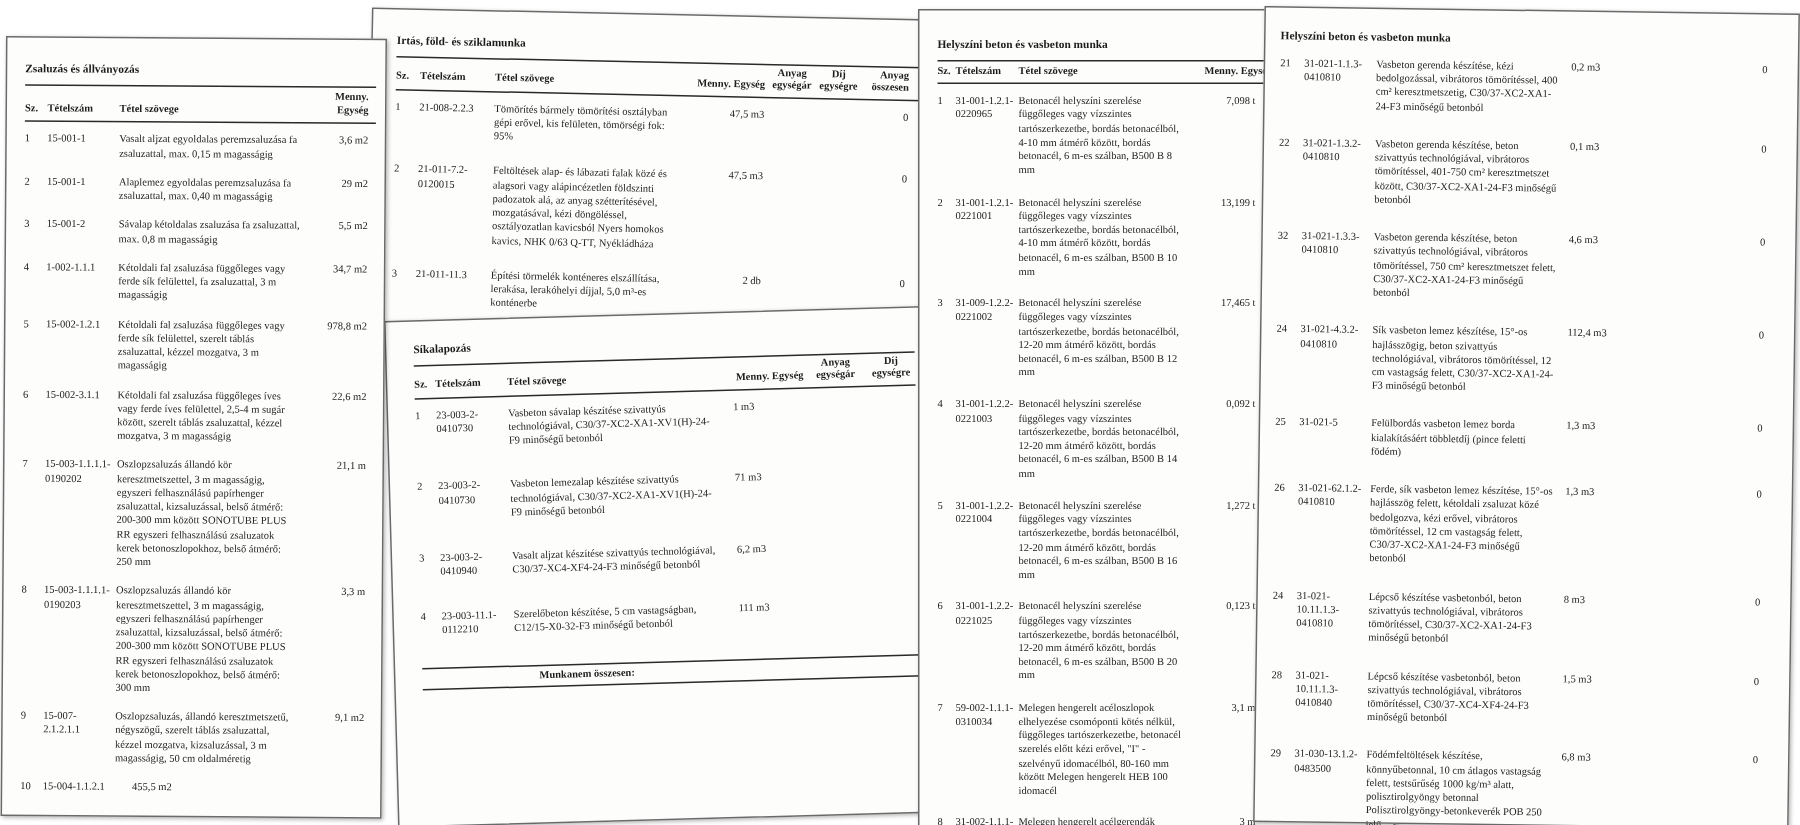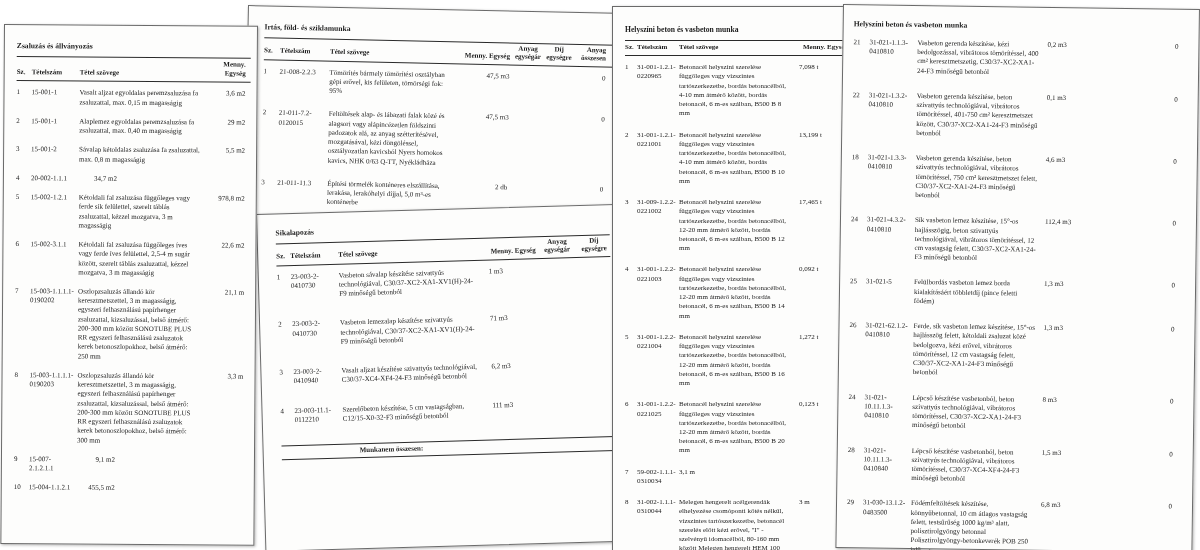--- a/index.html
+++ b/index.html
@@ -42,21 +42,21 @@
       transform:rotate(-1.6deg);transform-origin:top left;z-index:2;}
   .p3 .trow{margin-bottom:20px;}
   .p3 .w-sz{width:14px;} .p3 .w-code{width:48px;padding-right:3px;}
   .p3 .w-text{width:150px;padding-right:10px;} .p3 .w-qty{width:50px;}
   .p3 .w-any{width:38px;} .p3 .w-dij{width:36px;}
 
   
   .p4{left:612px;top:6px;width:318px;height:546px;padding:18px 6px 6px 12px;z-index:4;}
   .p4 .trow{margin-bottom:12px;}
   .p4 .w-sz{width:12px;} .p4 .w-code{width:42px;padding-right:3px;}
-  .p4 .w-text{width:120px;padding-right:6px;} .p4 .w-qty{width:38px;text-align:left;}
+  .p4 .w-text{width:120px;padding-right:6px;} .p4 .w-qty{width:38px;text-align:right;}
   .p4 .thead .w-qty{white-space:nowrap;text-align:left;padding-left:4px;}
 
   
   .p5{left:843px;top:4px;width:357px;height:544px;padding:14px 12px 6px 10px;
       transform:rotate(.8deg);transform-origin:top left;z-index:5;}
   .p5 .trow{margin-bottom:16px;}
   .p5 .w-sz{width:16px;} .p5 .w-code{width:48px;padding-right:3px;}
   .p5 .w-text{width:130px;padding-right:5px;} .p5 .w-qty{width:66px;}
   .p5 .w-tot{width:65px;text-align:right;}
   .p5 .title{margin-bottom:9px;}
@@ -187,21 +187,22 @@
 
         <div class="trow">
           <span class="c w-sz">3</span>
           <span class="c w-code">15-001-2</span>
           <span class="c w-text">Sávalap kétoldalas zsaluzása fa zsaluzattal, max. 0,8 m magasságig</span>
           <span class="c w-qty">5,5 m2</span>
         </div>
 
         <div class="trow">
           <span class="c w-sz">4</span>
-          <span class="c w-code">20-002-1.1.1</span>
+          <span class="c w-code">1-002-1.1.1</span>
+          <span class="c w-text">Kétoldali fal zsaluzása függőleges vagy ferde sík felülettel, fa zsaluzattal, 3 m magasságig</span>
           <span class="c w-qty">34,7 m2</span>
         </div>
 
         <div class="trow">
           <span class="c w-sz">5</span>
           <span class="c w-code">15-002-1.2.1</span>
           <span class="c w-text">Kétoldali fal zsaluzása függőleges vagy ferde sík felülettel, szerelt táblás zsaluzattal, kézzel mozgatva, 3 m magasságig</span>
           <span class="c w-qty">978,8 m2</span>
         </div>
 
@@ -222,20 +223,21 @@
         <div class="trow">
           <span class="c w-sz">8</span>
           <span class="c w-code">15-003-1.1.1.1-0190203</span>
           <span class="c w-text">Oszlopzsaluzás állandó kör keresztmetszettel, 3 m magasságig, egyszeri felhasználású papírhenger zsaluzattal, kizsaluzással, belső átmérő: 200-300 mm között SONOTUBE PLUS RR egyszeri felhasználású zsaluzatok kerek betonoszlopokhoz, belső átmérő: 300 mm</span>
           <span class="c w-qty">3,3 m</span>
         </div>
 
         <div class="trow">
           <span class="c w-sz">9</span>
           <span class="c w-code">15-007-2.1.2.1.1</span>
+          <span class="c w-text">Oszlopzsaluzás, állandó keresztmetszetű, négyszögű, szerelt táblás zsaluzattal, kézzel mozgatva, kizsaluzással, 3 m magasságig, 50 cm oldalméretig</span>
           <span class="c w-qty">9,1 m2</span>
         </div>
 
         <div class="trow">
           <span class="c w-sz">10</span>
           <span class="c w-code">15-004-1.1.2.1</span>
           <span class="c w-qty">455,5 m2</span>
         </div>
 
       </div>
@@ -289,20 +291,21 @@
         <div class="trow">
           <span class="c w-sz">6</span>
           <span class="c w-code">31-001-1.2.2-0221025</span>
           <span class="c w-text">Betonacél helyszíni szerelése függőleges vagy vízszintes tartószerkezetbe, bordás betonacélból, 12-20 mm átmérő között, bordás betonacél, 6 m-es szálban, B500 B 20 mm</span>
           <span class="c w-qty">0,123 t</span>
         </div>
 
         <div class="trow">
           <span class="c w-sz">7</span>
           <span class="c w-code">59-002-1.1.1-0310034</span>
+          <span class="c w-text">Melegen hengerelt acéloszlopok elhelyezése csomóponti kötés nélkül, függőleges tartószerkezetbe, betonacél szerelés előtt kézi erővel, "I" - szelvényű idomacélból, 80-160 mm között Melegen hengerelt HEB 100 idomacél</span>
           <span class="c w-qty">3,1 m</span>
         </div>
 
         <div class="trow">
           <span class="c w-sz">8</span>
           <span class="c w-code">31-002-1.1.1-0310044</span>
           <span class="c w-text">Melegen hengerelt acélgerendák elhelyezése csomóponti kötés nélkül, vízszintes tartószerkezetbe, betonacél szerelés előtt kézi erővel, "I" - szelvényű idomacélból, 80-160 mm között Melegen hengerelt HEM 100 idomacél</span>
           <span class="c w-qty">3 m</span>
         </div>
 
@@ -323,21 +326,21 @@
 
         <div class="trow">
           <span class="c w-sz">22</span>
           <span class="c w-code">31-021-1.3.2-0410810</span>
           <span class="c w-text">Vasbeton gerenda készítése, beton szivattyús technológiával, vibrátoros tömörítéssel, 401-750 cm² keresztmetszet között, C30/37-XC2-XA1-24-F3 minőségű betonból</span>
           <span class="c w-qty">0,1 m3</span>
           <span class="c w-tot">0</span>
         </div>
 
         <div class="trow">
-          <span class="c w-sz">18</span>
+          <span class="c w-sz">32</span>
           <span class="c w-code">31-021-1.3.3-0410810</span>
           <span class="c w-text">Vasbeton gerenda készítése, beton szivattyús technológiával, vibrátoros tömörítéssel, 750 cm² keresztmetszet felett, C30/37-XC2-XA1-24-F3 minőségű betonból</span>
           <span class="c w-qty">4,6 m3</span>
           <span class="c w-tot">0</span>
         </div>
 
         <div class="trow">
           <span class="c w-sz">24</span>
           <span class="c w-code">31-021-4.3.2-0410810</span>
           <span class="c w-text">Sík vasbeton lemez készítése, 15°-os hajlásszögig, beton szivattyús technológiával, vibrátoros tömörítéssel, 12 cm vastagság felett, C30/37-XC2-XA1-24-F3 minőségű betonból</span>

